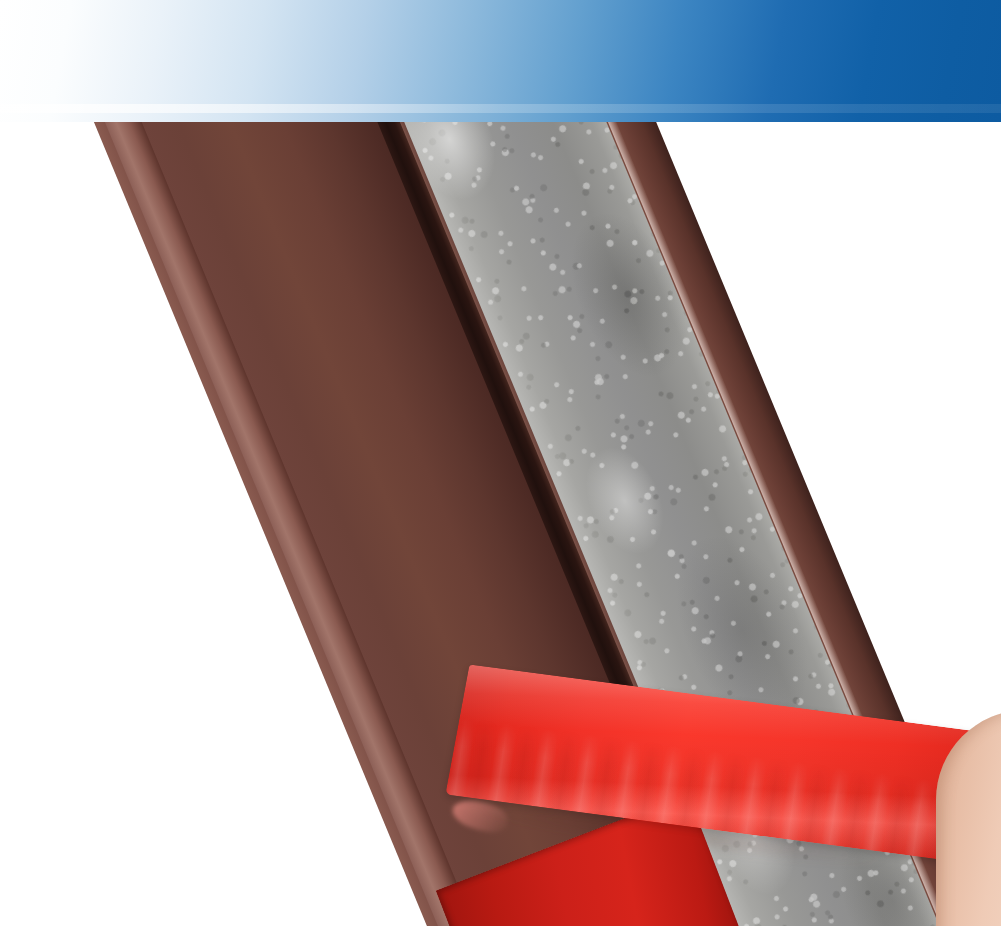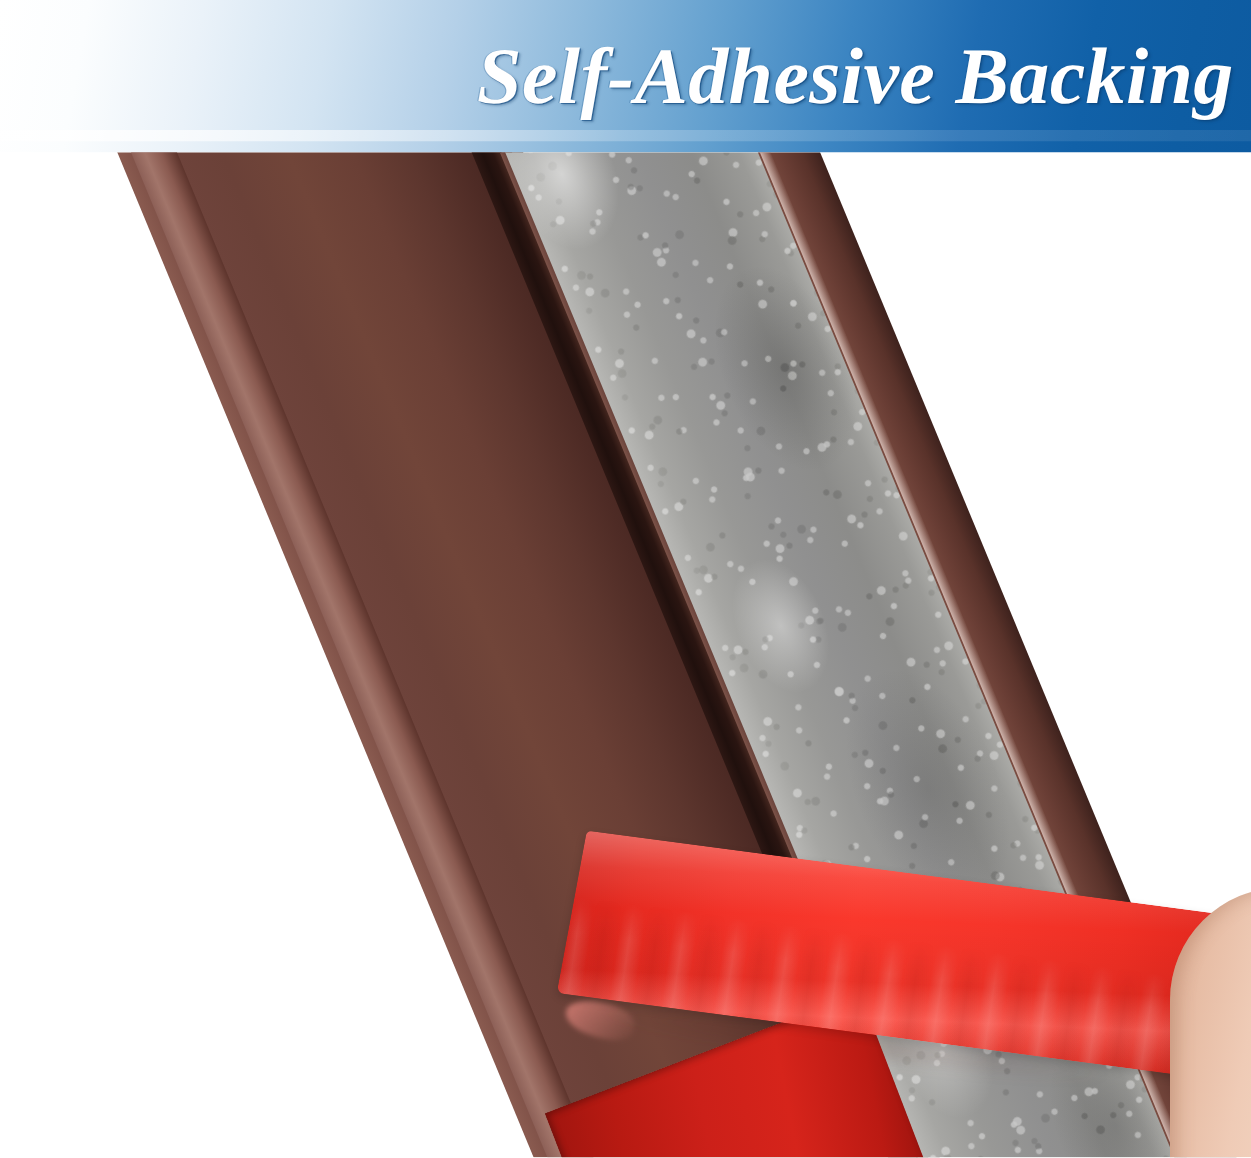--- a/index.html
+++ b/index.html
@@ -374,21 +374,20 @@
   }
 </style>
 </head>
 <body>
 
 <div id="page">
 
   <div class="banner">
     <div class="banner-sheen"></div>
   </div>
-  <div class="banner-title">Self-Adhesive Backing</div>
 
   <div class="desc">
     <div>The flexible floor strip is equipped with the</div>
     <div>self-adhesive backing, no screws are needed,</div>
     <div>can be easily installed in minutes</div>
   </div>
 
   <div class="photo">
     <div class="strip-wrap">
       <div class="brown-face"></div>

